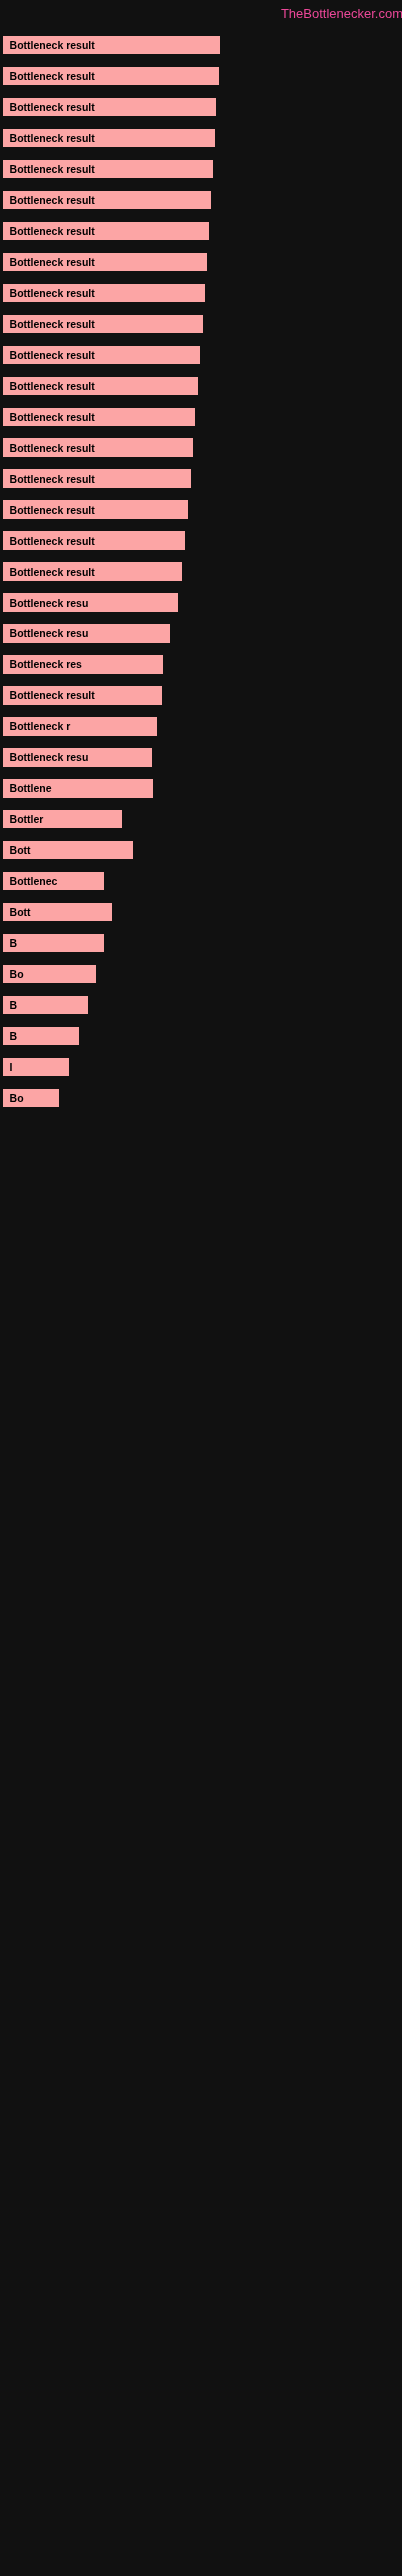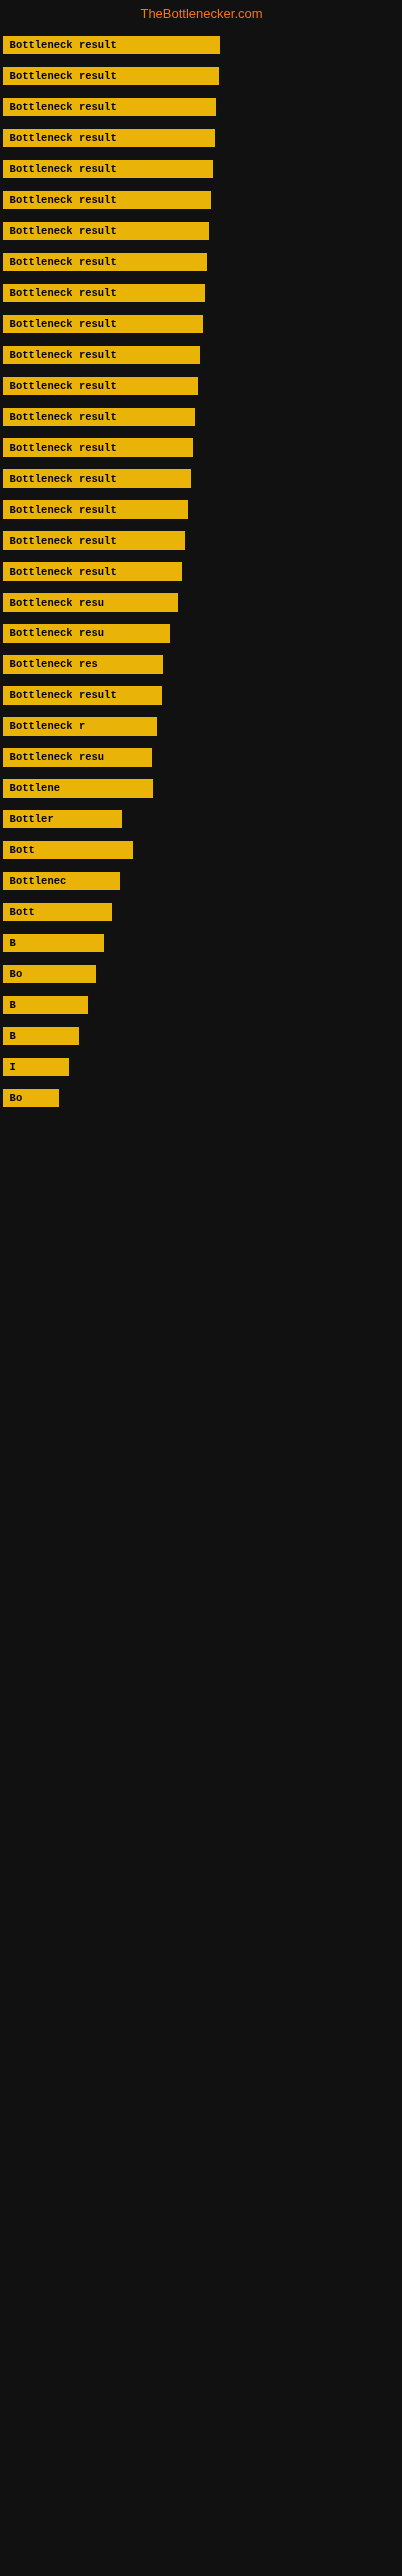--- a/index.html
+++ b/index.html
@@ -10,47 +10,46 @@
 
     body {
       background-color: #111111;
       width: 403px;
       min-height: 2576px;
       font-family: Arial, sans-serif;
       position: relative;
     }
 
     .site-title {
-      color: #f97316;
+      color: #ec4899;
       font-size: 13px;
-      text-align: center;
+      text-align: right;
       padding: 6.4px 0 9.7px 0;
     }
 
     .bottleneck-container {
       display: flex;
       flex-direction: column;
       padding: 0 0 16px 0;
     }
 
     .bottleneck-item {
       margin: 4.8px 3.2px;
       position: relative;
     }
 
     .bottleneck-label {
-      background-color: #eab308;
+      background-color: #fca5a5;
       color: #000000;
       font-size: 10.5px;
       font-weight: bold;
       padding: 3.2px 6.4px;
       white-space: nowrap;
       overflow: hidden;
       display: inline-block;
-      font-family: Liberation Mono, monospace;
     }
   </style>
 </head>
 <body>
 
 <div>
   <div class="site-title">TheBottlenecker.com</div>
   <div class="bottleneck-container">
   <div class="bottleneck-item"><div class="bottleneck-label" style="width: 217px;">Bottleneck result</div></div>
       <div class="bottleneck-item"><div class="bottleneck-label" style="width: 216px;">Bottleneck result</div></div>
@@ -72,21 +71,21 @@
       <div class="bottleneck-item"><div class="bottleneck-label" style="width: 179px;">Bottleneck result</div></div>
       <div class="bottleneck-item"><div class="bottleneck-label" style="width: 175px;">Bottleneck resu</div></div>
       <div class="bottleneck-item"><div class="bottleneck-label" style="width: 167px;">Bottleneck resu</div></div>
       <div class="bottleneck-item"><div class="bottleneck-label" style="width: 160px;">Bottleneck res</div></div>
       <div class="bottleneck-item"><div class="bottleneck-label" style="width: 159px;">Bottleneck result</div></div>
       <div class="bottleneck-item"><div class="bottleneck-label" style="width: 154px;">Bottleneck r</div></div>
       <div class="bottleneck-item"><div class="bottleneck-label" style="width: 149px;">Bottleneck resu</div></div>
       <div class="bottleneck-item"><div class="bottleneck-label" style="width: 150px;">Bottlene</div></div>
       <div class="bottleneck-item"><div class="bottleneck-label" style="width: 119px;">Bottler</div></div>
       <div class="bottleneck-item"><div class="bottleneck-label" style="width: 130px;">Bott</div></div>
-      <div class="bottleneck-item"><div class="bottleneck-label" style="width: 117px;">Bottlenec</div></div>
+      <div class="bottleneck-item"><div class="bottleneck-label" style="width: 101px;">Bottlenec</div></div>
       <div class="bottleneck-item"><div class="bottleneck-label" style="width: 109px;">Bott</div></div>
       <div class="bottleneck-item"><div class="bottleneck-label" style="width: 101px;">B</div></div>
       <div class="bottleneck-item"><div class="bottleneck-label" style="width: 93px;">Bo</div></div>
       <div class="bottleneck-item"><div class="bottleneck-label" style="width: 85px;">B</div></div>
       <div class="bottleneck-item"><div class="bottleneck-label" style="width: 76px;">B</div></div>
       <div class="bottleneck-item"><div class="bottleneck-label" style="width: 66px;">I</div></div>
       <div class="bottleneck-item"><div class="bottleneck-label" style="width: 56px;">Bo</div></div>
     </div>
 </div>
 

